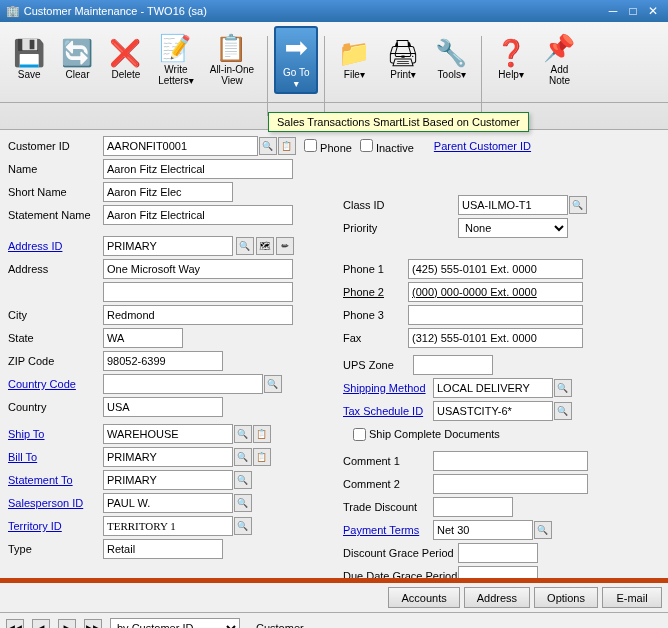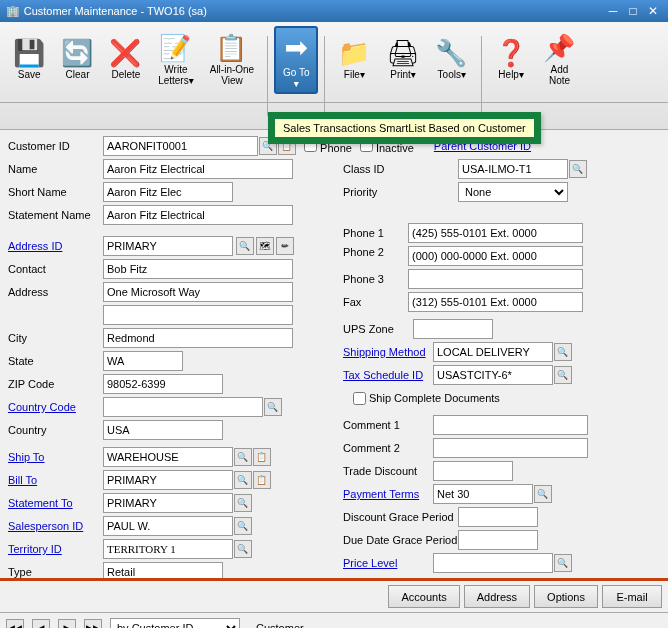--- a/index.html
+++ b/index.html
@@ -51,21 +51,21 @@
       font-size: 10px;
       color: #000;
       gap: 3px;
     }
     .tb-icon { font-size: 26px; line-height: 1; }
     .tb-label { font-size: 10px; text-align: center; white-space: nowrap; }
 
     
     .tooltip-bar {
       background: #ffffcc;
-      border: 7px solid #15803d;
+      border: 1px solid #15803d;
       color: #000;
       font-size: 11px;
       padding: 3px 8px;
       position: absolute;
       top: 112px;
       left: 268px;
       z-index: 100;
       white-space: nowrap;
       box-shadow: 2px 2px 4px rgba(0,0,0,0.2);
     }
@@ -129,21 +129,21 @@
       height: 30px;
     }
     .nav-btn { 
       width: 18px; height: 18px; border: 1px solid #999; background: #e8e8e8; 
       cursor: pointer; display: inline-flex; align-items: center; justify-content: center; font-size: 9px;
     }
 
     
     .bottom-buttons {
       background: #f0f0f0;
-      border-top: 3px solid #c2410c;
+      border-top: 5px solid #c2410c;
       padding: 4px 6px;
       display: flex;
       justify-content: flex-end;
       gap: 4px;
       height: 34px;
     }
     .bottom-btn {
       border: 1px solid #999;
       background: linear-gradient(to bottom, #f5f5f5, #ddd);
       cursor: pointer;
@@ -290,24 +290,20 @@
       <div class="form-row">
         <a class="form-label link">Address ID</a>
         <input class="form-input" value="PRIMARY" style="width: 130px;">
         <div class="addr-icons">
           <button class="icon-btn">🔍</button>
           <button class="icon-btn">🗺</button>
           <button class="icon-btn">✏</button>
         </div>
       </div>
 
-      <div class="form-row">
-        <span class="form-label">Contact</span>
-        <input class="form-input" value="Bob Fitz" style="width: 190px;">
-      </div>
 
       <div class="form-row">
         <span class="form-label">Address</span>
         <input class="form-input" value="One Microsoft Way" style="width: 190px;">
       </div>
 
       <div class="form-row">
         <span class="form-label"></span>
         <input class="form-input" value="" style="width: 190px;">
       </div>
@@ -372,21 +368,21 @@
         <button class="icon-btn">🔍</button>
       </div>
 
       <div class="form-row">
         <span class="form-label">Type</span>
         <input class="form-input" value="Retail" style="width: 120px;">
       </div>
 
     </div>
 
-    <div class="right-col" style="min-width:295px;">
+    <div class="right-col" style="min-width:295px;margin-top:36px;">
 
       <div class="form-row-right" style="display:flex; align-items:center; margin-bottom:3px;">
         <span style="min-width:115px; font-size:11px;">Class ID</span>
         <input class="form-input" value="USA-ILMO-T1" style="width: 110px;">
         <button class="icon-btn">🔍</button>
       </div>
 
       <div class="form-row-right" style="display:flex; align-items:center; margin-bottom:3px;">
         <span style="min-width:115px; font-size:11px;">Priority</span>
         <select class="form-input" style="width:110px;">
@@ -394,21 +390,21 @@
         </select>
       </div>
 
       <div style="height:18px;"></div>
 
       <div class="form-row-right" style="display:flex; align-items:center; margin-bottom:3px;">
         <span style="min-width:65px; font-size:11px;">Phone 1</span>
         <input class="form-input" value="(425) 555-0101 Ext. 0000" style="width: 175px;">
       </div>
 
-      <div class="form-row-right" style="display:flex; align-items:flex-start; margin-bottom:3px;">
+      <div class="form-row-right" style="display:flex; align-items:center; margin-bottom:3px;text-decoration:underline;">
         <span style="min-width:65px; font-size:11px;">Phone 2</span>
         <input class="form-input" value="(000) 000-0000 Ext. 0000" style="width: 175px;">
       </div>
 
       <div class="form-row-right" style="display:flex; align-items:center; margin-bottom:3px;">
         <span style="min-width:65px; font-size:11px;">Phone 3</span>
         <input class="form-input" value="" style="width: 175px;">
       </div>
 
       <div class="form-row-right" style="display:flex; align-items:center; margin-bottom:3px;">

